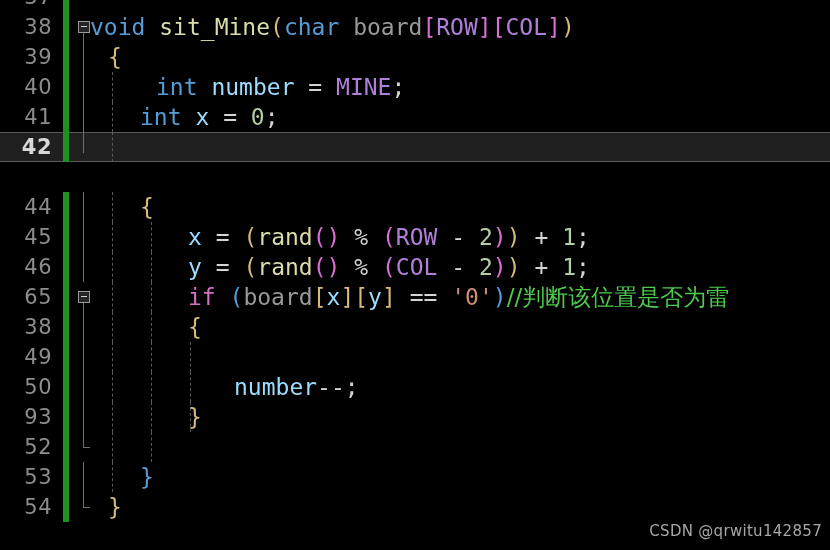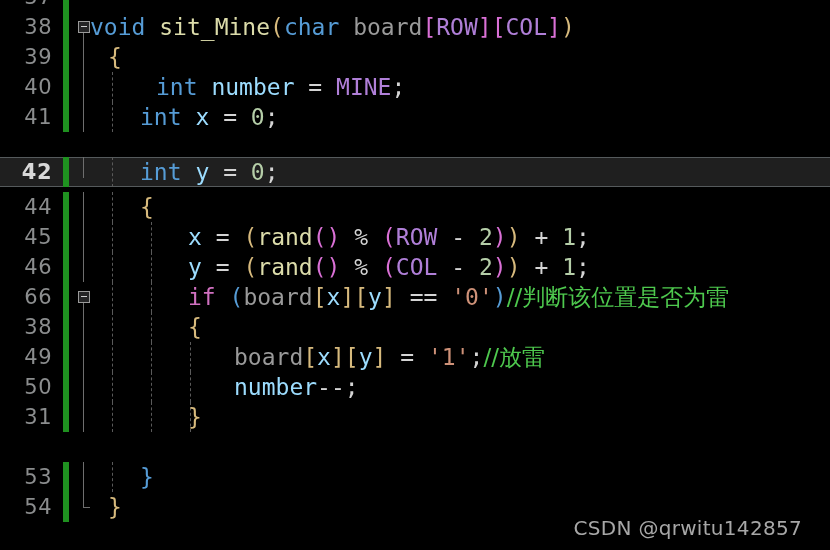--- a/index.html
+++ b/index.html
@@ -23,21 +23,20 @@
   }
   .line {
     position: relative;
     height: 30px;
     line-height: 30px;
     white-space: pre;
   }
   .line.current {
     background: #1f1f1f;
     box-shadow: inset 0 1px 0 #555a5c, inset 0 -1px 0 #555a5c;
-    margin-top: 25px;
   }
 
   
   .lineno {
     position: absolute;
     left: 0;
     top: 0;
     width: 52px;
     text-align: right;
     color: #8b8d8e;
@@ -130,24 +129,24 @@
   .chr  { color: #ce9178; }  
   .cmt  { color: #4ec94e; }  
   .op   { color: #d4d4d4; }
   .b1   { color: #d7ba7d; }  
   .b2   { color: #da70d6; }  
   .b3   { color: #569cd6; }
 
   
   .watermark {
     position: absolute;
-    right: 28px;
+    right: 8px;
     bottom: 10px;
     color: #a7a7a7;
-    font-size: 20px;
+    font-size: 15px;
     font-family: "DejaVu Sans", "Liberation Sans", sans-serif;
     letter-spacing: 0.3px;
   }
   .cjk { font-family: "DejaVu Sans", "Liberation Sans", sans-serif; }
 </style>
 </head>
 <body>
 
 <div id="app">
   <div class="editor">
@@ -186,21 +185,20 @@
       <span class="foldline"></span>
       <span class="guide" style="left:112px;"></span>
       <span class="code" style="left:140px;"><span class="kw">int</span><span class="op"> </span><span class="var">x</span><span class="op"> </span><span class="op">=</span><span class="op"> </span><span class="num">0</span><span class="op">;</span></span>
     </div>
 
     <div class="line current" style="position:absolute;left:0;top:132px;width:830px;">
       <span class="lineno">42</span>
       <span class="changebar"></span>
       <span class="foldline half-top"></span>
       <span class="guide" style="left:112px;"></span>
-      <span class="code" style="left:140px;"><span class="kw">int</span><span class="op"> </span><span class="var">y</span><span class="op"> </span><span class="op">=</span><span class="op"> </span><span class="num">0</span><span class="op">;</span></span>
     </div>
 
 
     <div class="line" style="position:absolute;left:0;top:192px;width:830px;">
       <span class="lineno">44</span>
       <span class="changebar"></span>
       <span class="foldline"></span>
       <span class="guide" style="left:112px;"></span>
       <span class="code" style="left:140px;"><span class="b1">{</span></span>
     </div>
@@ -217,21 +215,21 @@
     <div class="line" style="position:absolute;left:0;top:252px;width:830px;">
       <span class="lineno">46</span>
       <span class="changebar"></span>
       <span class="foldline"></span>
       <span class="guide" style="left:112px;"></span>
       <span class="guide" style="left:151px;"></span>
       <span class="code" style="left:188px;"><span class="var">y</span><span class="op"> </span><span class="op">=</span><span class="op"> </span><span class="b1">(</span><span class="fn">rand</span><span class="b2">(</span><span class="b2">)</span><span class="op"> </span><span class="op">%</span><span class="op"> </span><span class="b2">(</span><span class="mac">COL</span><span class="op"> </span><span class="op">-</span><span class="op"> </span><span class="num">2</span><span class="b2">)</span><span class="b1">)</span><span class="op"> </span><span class="op">+</span><span class="op"> </span><span class="num">1</span><span class="op">;</span></span>
     </div>
 
     <div class="line" style="position:absolute;left:0;top:282px;width:830px;">
-      <span class="lineno">66</span>
+      <span class="lineno">65</span>
       <span class="changebar"></span>
       <span class="foldbox"></span>
       <span class="foldline from-mark"></span>
       <span class="guide" style="left:112px;"></span>
       <span class="guide" style="left:151px;"></span>
       <span class="code" style="left:188px;"><span class="kwc">if</span><span class="op"> </span><span class="b3">(</span><span class="ty">board</span><span class="b1">[</span><span class="var">x</span><span class="b1">]</span><span class="b1">[</span><span class="var">y</span><span class="b1">]</span><span class="op"> </span><span class="op">==</span><span class="op"> </span><span class="chr">'0'</span><span class="b3">)</span><span class="cmt cjk">//判断该位置是否为雷</span></span>
     </div>
 
     <div class="line" style="position:absolute;left:0;top:312px;width:830px;">
       <span class="lineno">38</span>
@@ -242,43 +240,49 @@
       <span class="code" style="left:188px;"><span class="b1">{</span></span>
     </div>
 
     <div class="line" style="position:absolute;left:0;top:342px;width:830px;">
       <span class="lineno">49</span>
       <span class="changebar"></span>
       <span class="foldline"></span>
       <span class="guide" style="left:112px;"></span>
       <span class="guide" style="left:151px;"></span>
       <span class="guide" style="left:190px;"></span>
-      <span class="code" style="left:234px;"><span class="ty">board</span><span class="b1">[</span><span class="var">x</span><span class="b1">]</span><span class="b1">[</span><span class="var">y</span><span class="b1">]</span><span class="op"> </span><span class="op">=</span><span class="op"> </span><span class="chr">'1'</span><span class="op">;</span><span class="cmt cjk">//放雷</span></span>
     </div>
 
     <div class="line" style="position:absolute;left:0;top:372px;width:830px;">
       <span class="lineno">50</span>
       <span class="changebar"></span>
       <span class="foldline"></span>
       <span class="guide" style="left:112px;"></span>
       <span class="guide" style="left:151px;"></span>
       <span class="guide" style="left:190px;"></span>
       <span class="code" style="left:234px;"><span class="var">number</span><span class="op">--</span><span class="op">;</span></span>
     </div>
 
     <div class="line" style="position:absolute;left:0;top:402px;width:830px;">
-      <span class="lineno">31</span>
+      <span class="lineno">93</span>
       <span class="changebar"></span>
       <span class="foldline"></span>
       <span class="guide" style="left:112px;"></span>
       <span class="guide" style="left:151px;"></span>
       <span class="guide" style="left:190px;"></span>
       <span class="code" style="left:188px;"><span class="b1">}</span></span>
     </div>
 
+    <div class="line" style="position:absolute;left:0;top:432px;width:830px;">
+      <span class="lineno">52</span>
+      <span class="changebar"></span>
+      <span class="foldend"></span>
+      <span class="guide" style="left:112px;"></span>
+      <span class="guide" style="left:151px;"></span>
+    </div>
 
     <div class="line" style="position:absolute;left:0;top:462px;width:784px;">
       <span class="lineno">53</span>
       <span class="changebar"></span>
       <span class="foldline"></span>
       <span class="guide" style="left:112px;"></span>
       <span class="code" style="left:140px;"><span class="b3">}</span></span>
     </div>
 
     <div class="line" style="position:absolute;left:0;top:492px;width:830px;">

